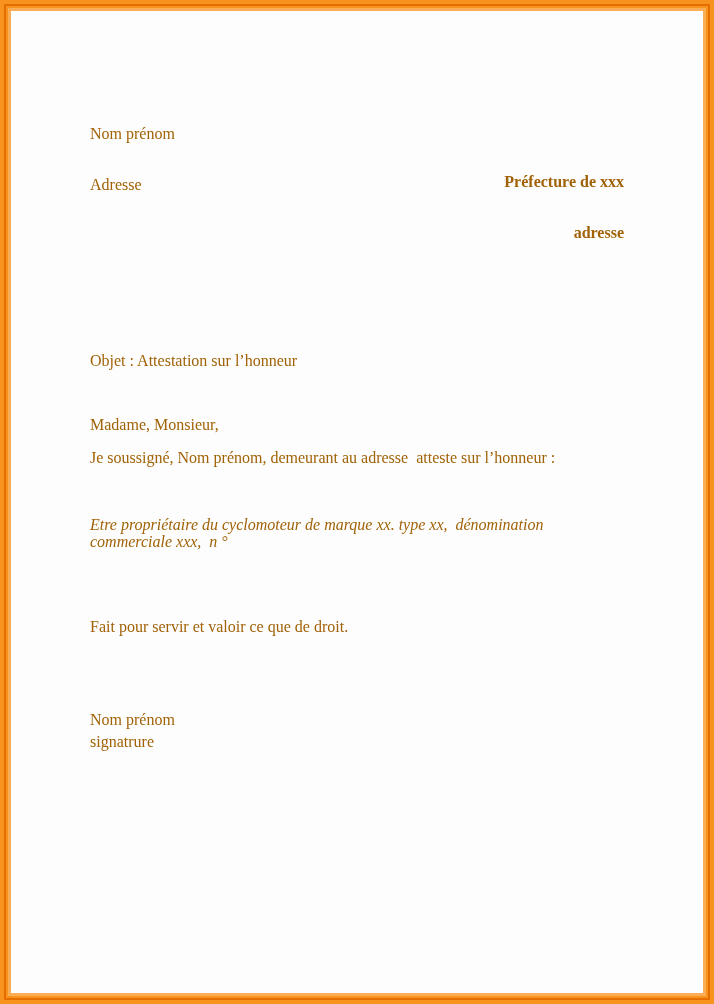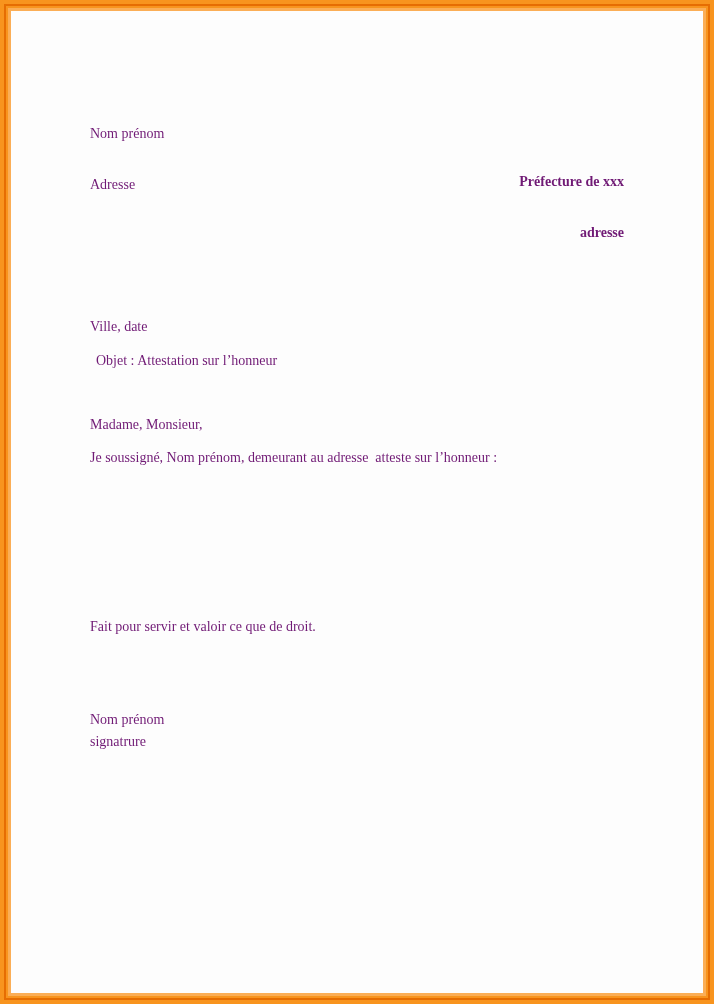--- a/index.html
+++ b/index.html
@@ -20,37 +20,37 @@
     top: 11px;
     width: 692px;
     height: 982px;
     background: #fdfdfd;
     
     box-shadow:
       0 0 0 3px #fbae56,
       0 0 0 5px #f8941e,
       0 0 0 7px #e66d02,
       0 0 0 11px #f8941e;
-    color: #701a75;
-    font-size: 14px;
+    color: #a16207;
+    font-size: 16px;
     line-height: 17px;
   }
   .block {
     position: absolute;
     left: 79px;
     right: 79px;
     white-space: pre-wrap;
   }
   .right-align { text-align: right; font-weight: bold; }
   .italic { font-style: italic; }
 
   .sender-block     { top: 80px; }
   .recipient-block  { top: 128px; }
   .city-date-block  { top: 307px; }
-  .subject-block    { top: 341px; margin-left: 6px; }
+  .subject-block    { top: 341px; }
   .salutation-block { top: 405px; }
   .intro-block      { top: 438px; }
   .statement-block  { top: 471px; }
   .warning-block    { top: 518px; }
   .closing-block    { top: 571px; margin-top: 36px; }
   .sig-name-block   { top: 700px; }
   .sig-label-block  { top: 722px; font-family: Liberation Serif, serif; }
 </style>
 </head>
 <body>
@@ -61,29 +61,29 @@
     <div class="block sender-block">
       <div>Nom prénom</div>
       <div>Adresse</div>
     </div>
 
     <div class="block recipient-block right-align">
       <div>Préfecture de xxx</div>
       <div>adresse</div>
     </div>
 
-    <div class="block city-date-block">Ville, date</div>
 
     <div class="block subject-block">Objet : Attestation sur l’honneur</div>
 
     <div class="block salutation-block">Madame, Monsieur,</div>
 
     <div class="block intro-block">Je soussigné, Nom prénom, demeurant au adresse  atteste sur l’honneur :</div>
 
     <div class="block statement-block italic">
+      <div>Etre propriétaire du cyclomoteur de marque xx. type xx,  dénomination commerciale xxx,  n °</div>
     </div>
 
 
     <div class="block closing-block">Fait pour servir et valoir ce que de droit.</div>
 
     <div class="block sig-name-block">Nom prénom</div>
 
     <div class="block sig-label-block">signatrure</div>
 
   </div>

